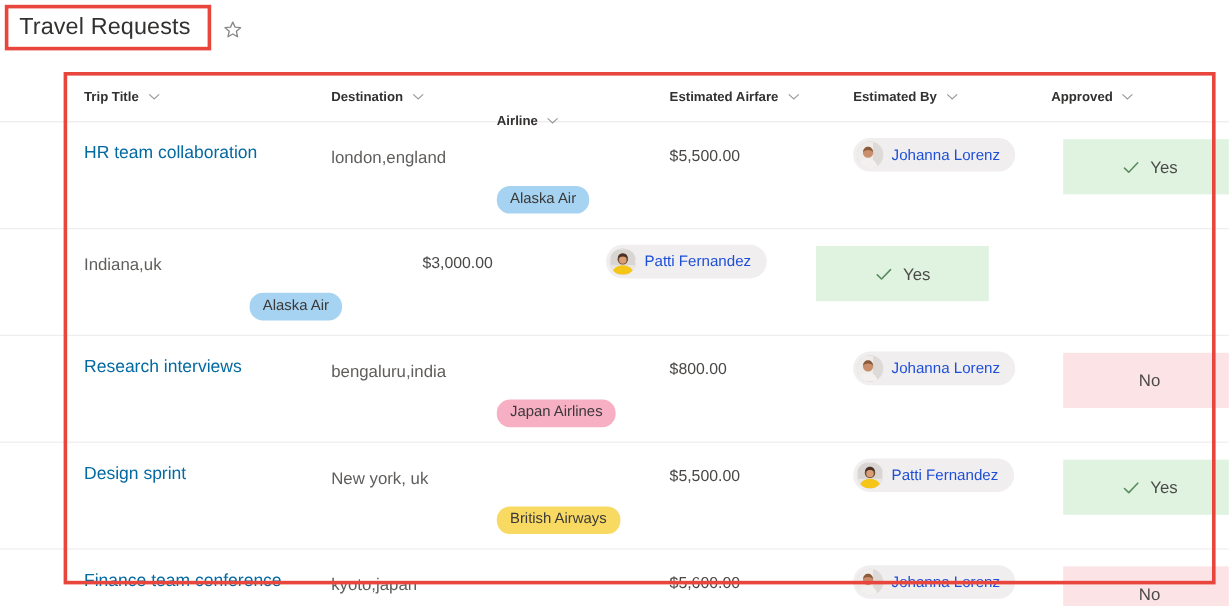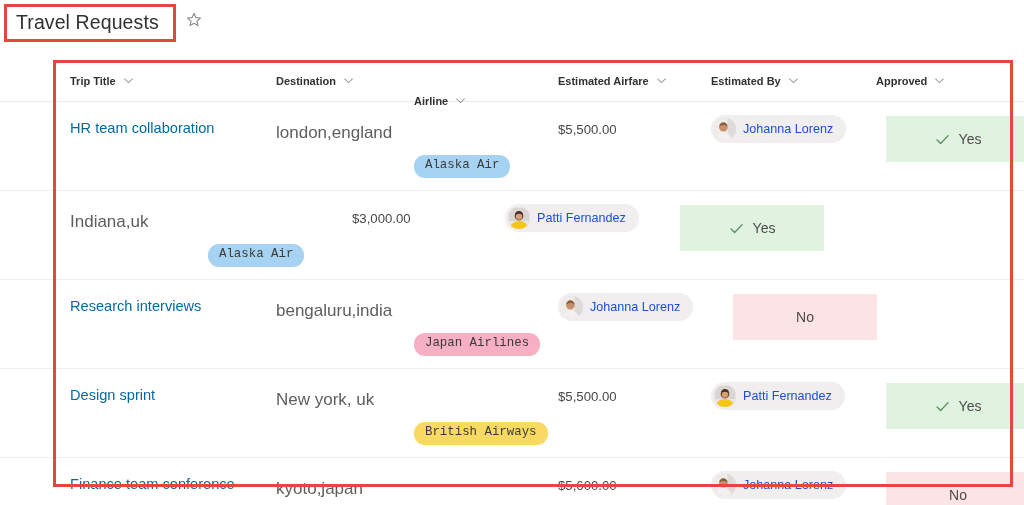--- a/index.html
+++ b/index.html
@@ -19,21 +19,21 @@
     height: 505px;
     background: #ffffff;
   }
 
   
   .title-wrap {
     position: absolute;
     left: 8px;
     top: 8px;
     display: flex;
-    align-items: flex-start;
+    align-items: flex-end;
     gap: 26px;
     padding: 3px 8px 5px 8px;
   }
   .page-title {
     font-size: 19.5px;
     color: #323130;
     font-weight: 400;
     letter-spacing: 0.1px;
     white-space: nowrap;
   }
@@ -104,35 +104,34 @@
   }
   .grid-row:last-child { border-bottom: 1px solid #f0eeec; }
 
   .cell {
     padding-top: 18px;
     font-size: 14.2px;
     color: #323130;
     height: 100%;
   }
   .cell.c-title { font-size: 14.6px; color: #0369a1; }
-  .cell.c-dest  { font-size: 17px; color: #605e5c; padding-top: 21px; }
+  .cell.c-dest  { font-size: 14px; color: #605e5c; padding-top: 21px; }
   .cell.c-fare  { font-size: 13.2px; color: #4a4846; padding-top: 20px; }
   .cell.c-air   { padding-top: 13px; }
   .cell.c-req   { padding-top: 13px; }
 
   
   .pill {
     display: inline-block;
     padding: 4px 11px 5px 11px;
     border-radius: 11px;
     font-size: 12.4px;
     color: #3b3a39;
     line-height: 1.1;
     white-space: nowrap;
-    font-family: Liberation Mono, monospace;
   }
   .pill.blue   { background: #a6d3f2; }
   .pill.pink   { background: #f7afc3; }
   .pill.yellow { background: #f8da63; }
 
   
   .person {
     display: inline-flex;
     align-items: center;
     background: #f0eeee;
@@ -306,20 +305,21 @@
                   <path d="M2.2 8.6L6 12.3 14 3.9" fill="none" stroke="#5a8c5e" stroke-width="1.4" stroke-linecap="round" stroke-linejoin="round"></path>
                 </svg></span>
               <span class="appr-text">Yes</span>
             </span>
           </div>
         </div>
         <div class="grid-row">
           <div class="cell c-title">Research interviews</div>
           <div class="cell c-dest">bengaluru,india</div>
           <div class="cell c-air"><span class="pill pink">Japan Airlines</span></div>
+          <div class="cell c-fare">$800.00</div>
           <div class="cell c-req"><span class="person">
               <span class="avatar">
                 <svg viewBox="0 0 22 22" width="22" height="22">
                   <rect width="22" height="22" fill="#efecea"></rect>
                   <rect x="13.5" y="0" width="8.5" height="22" fill="#dedad7"></rect>
                   <path d="M1 22c.4-4.6 3.8-7.4 8.2-7.4s7.8 2.8 8.2 7.4z" fill="#f3f1ef"></path>
                   <circle cx="9.4" cy="9.2" r="4.3" fill="#c98f6c"></circle>
                   <path d="M5.3 8.6c0-2.7 1.9-4.4 4.1-4.4s4.1 1.7 4.1 4.4c-1-1.1-2.4-1.7-4.1-1.7S6.3 7.5 5.3 8.6z" fill="#8a5a3b"></path>
                 </svg>
               </span>

